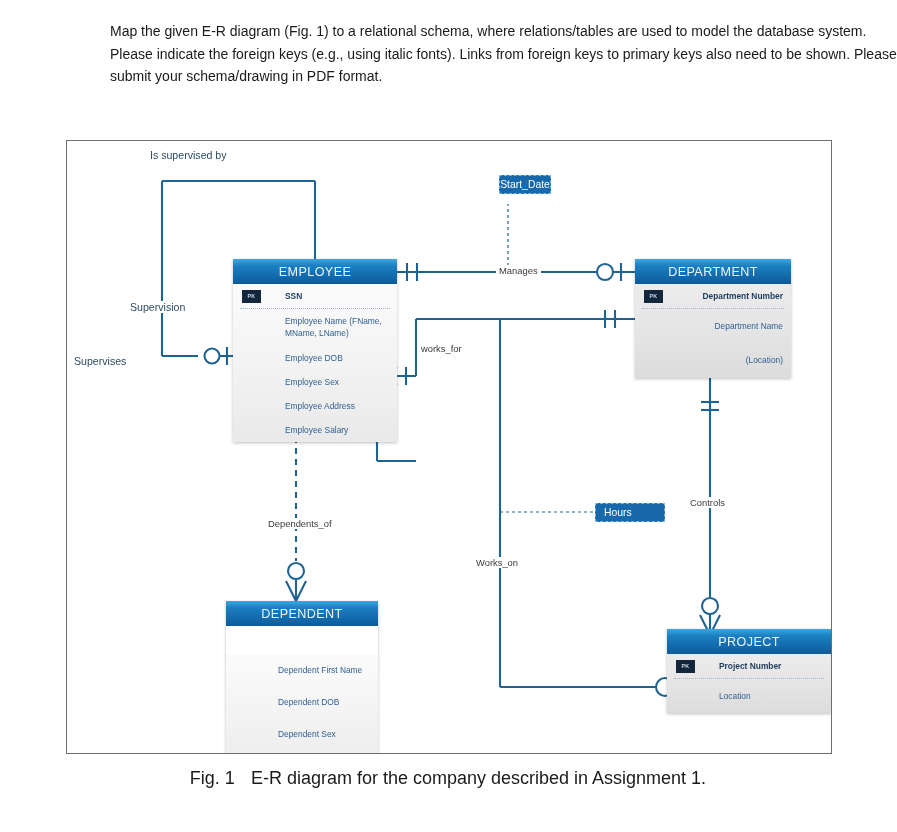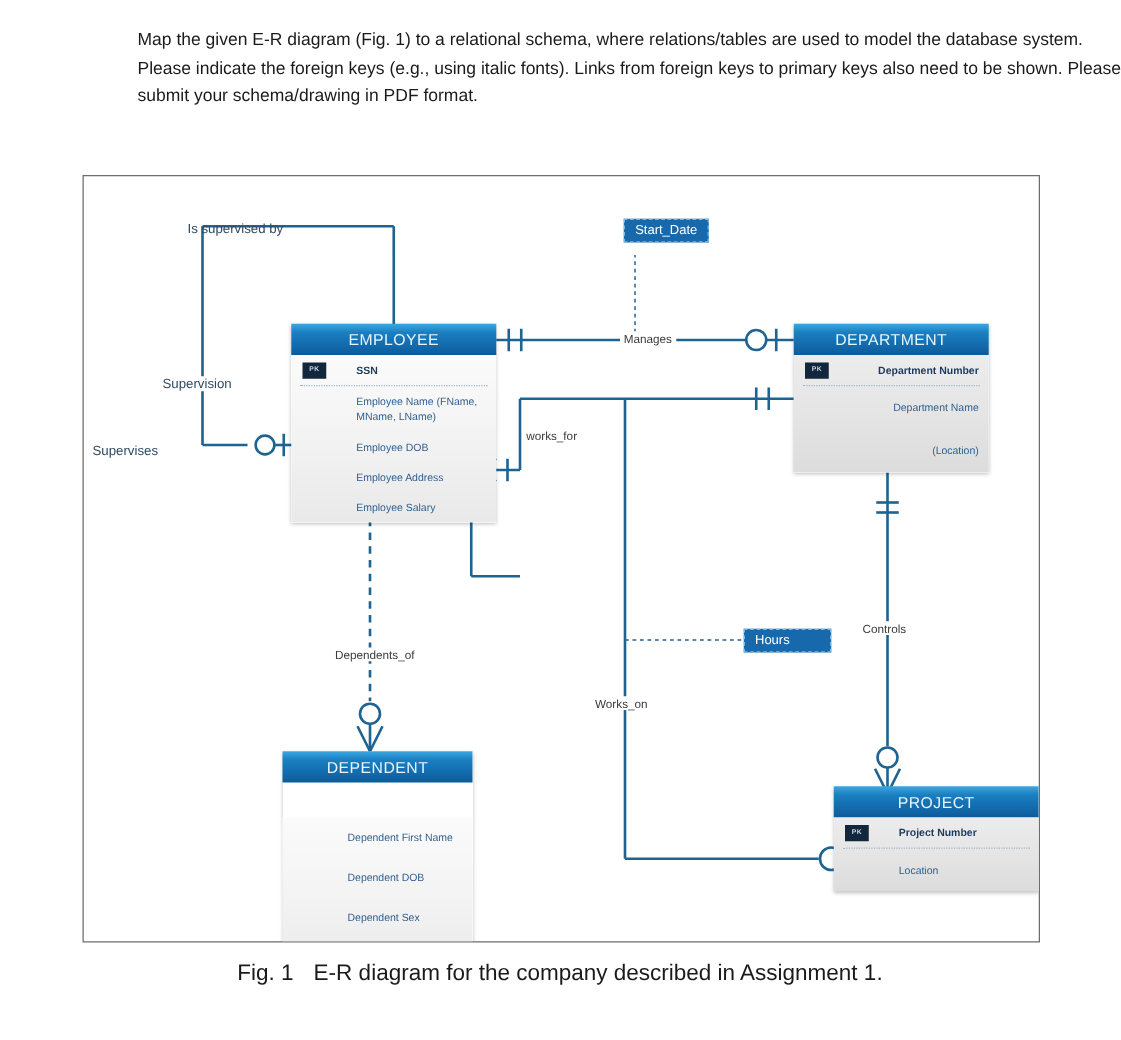--- a/index.html
+++ b/index.html
@@ -176,46 +176,47 @@
       <path d="M 643 237 L 643 456"></path>
       <path d="M 634 261 L 652 261"></path>
       <path d="M 634 269 L 652 269"></path>
       <circle cx="643" cy="465" r="8" fill="#ffffff" stroke="#1f6391" stroke-width="2.1"></circle>
       <path d="M 643 473 L 643 494"></path>
       <path d="M 643 494 L 633 474"></path>
       <path d="M 643 494 L 653 474"></path>
     </g>
   </svg>
 
-  <div class="rel-label big nb" style="left:80px;top:8px;margin-top:28px;">Is supervised by</div>
+  <div class="rel-label big nb" style="left:80px;top:8px;">Is supervised by</div>
   <div class="rel-label big" style="left:60px;top:160px;">Supervision</div>
   <div class="rel-label big nb" style="left:4px;top:214px;">Supervises</div>
   <div class="rel-label" style="left:429px;top:124px;">Manages</div>
   <div class="rel-label" style="left:351px;top:202px;">works_for</div>
   <div class="rel-label" style="left:198px;top:377px;">Dependents_of</div>
   <div class="rel-label" style="left:406px;top:416px;">Works_on</div>
   <div class="rel-label" style="left:620px;top:356px;">Controls</div>
 
-  <div class="attrbox" style="left:432px;top:34px;width:68px;justify-content:center;">
+  <div class="attrbox" style="left:432px;top:34px;width:52px;justify-content:center;">
     <span>Start_Date</span>
   </div>
   <div class="attrbox" style="left:528px;top:362px;width:70px;">
     <span>Hours</span>
   </div>
 
   <div class="entity" style="left:166px;top:118px;width:164px;">
     <div class="ehead">EMPLOYEE</div>
     <div class="ebody">
       <div class="attr pk">
         <span class="pkbadge">PK</span>
         <span>SSN</span>
       </div>
       <div class="divider"></div>
       <div class="attr">Employee Name (FName, MName, LName)</div>
       <div class="attr">Employee DOB</div>
+      <div class="attr">Employee Sex</div>
       <div class="attr">Employee Address</div>
       <div class="attr">Employee Salary</div>
     </div>
   </div>
 
   <div class="entity gray" style="left:568px;top:118px;width:156px;text-align:right;">
     <div class="ehead">DEPARTMENT</div>
     <div class="ebody">
       <div class="attr pk">
         <span class="pkbadge">PK</span>

